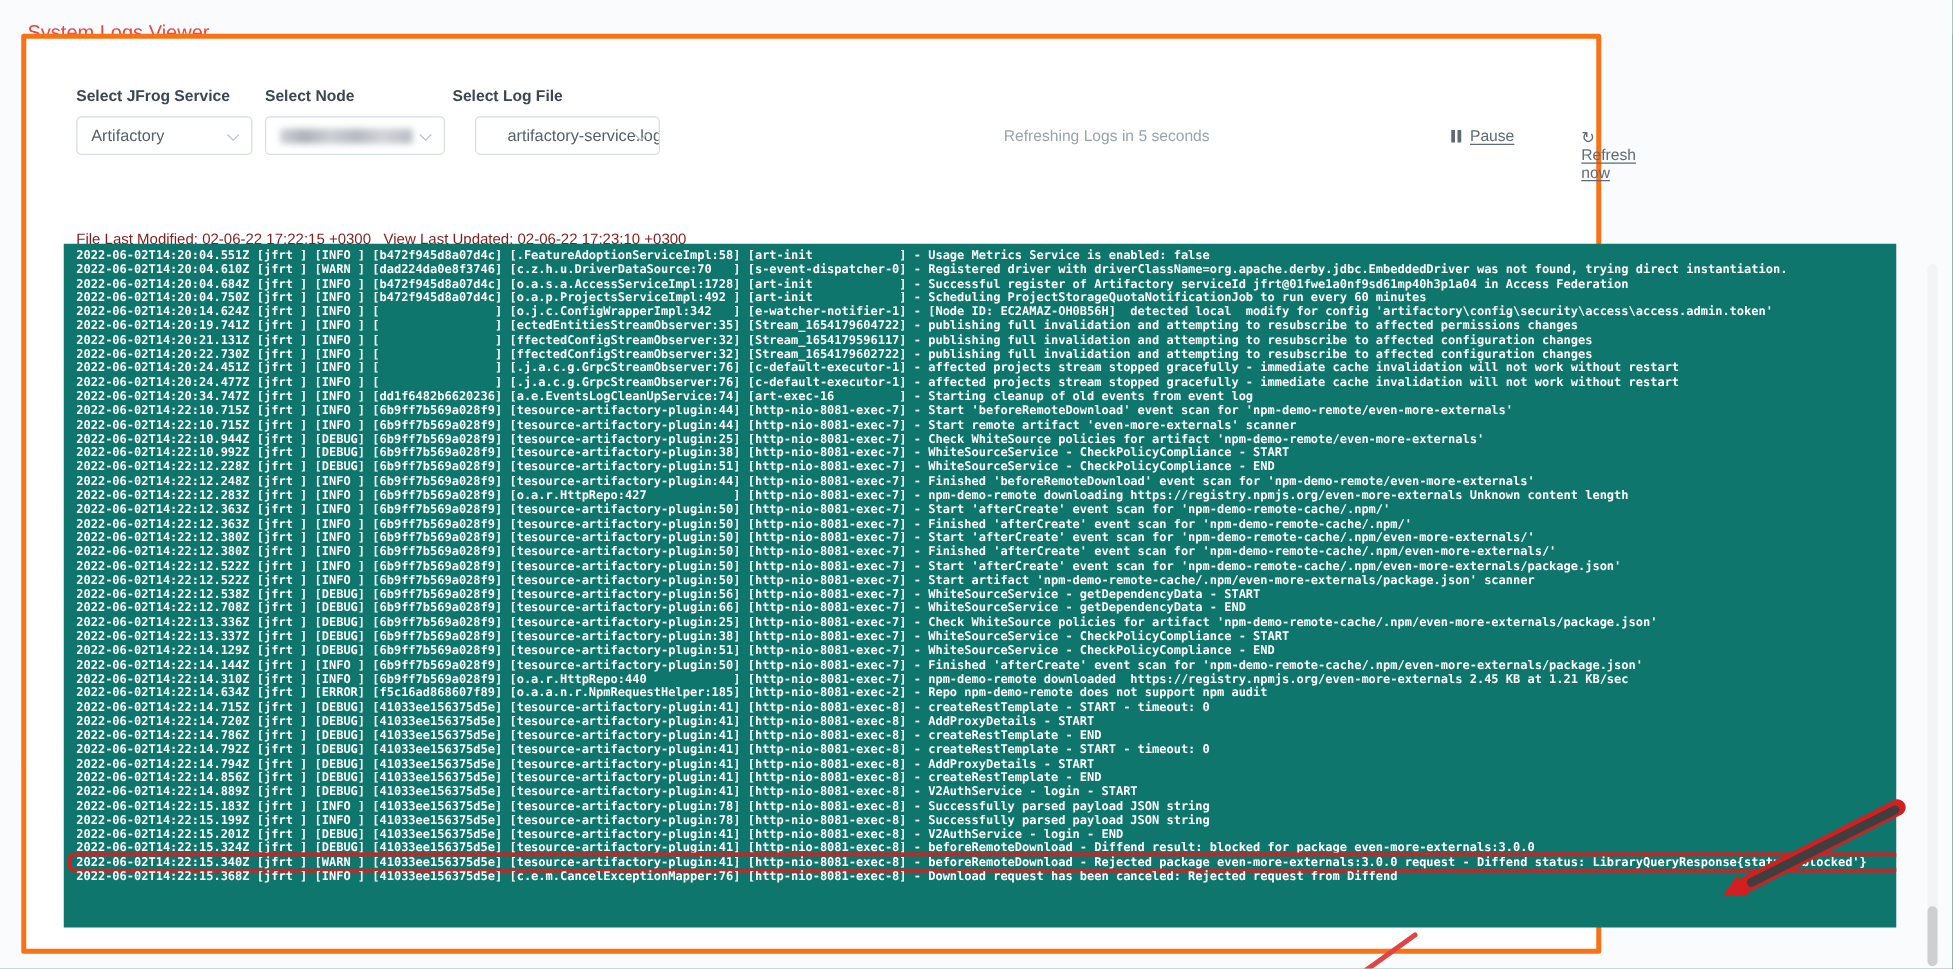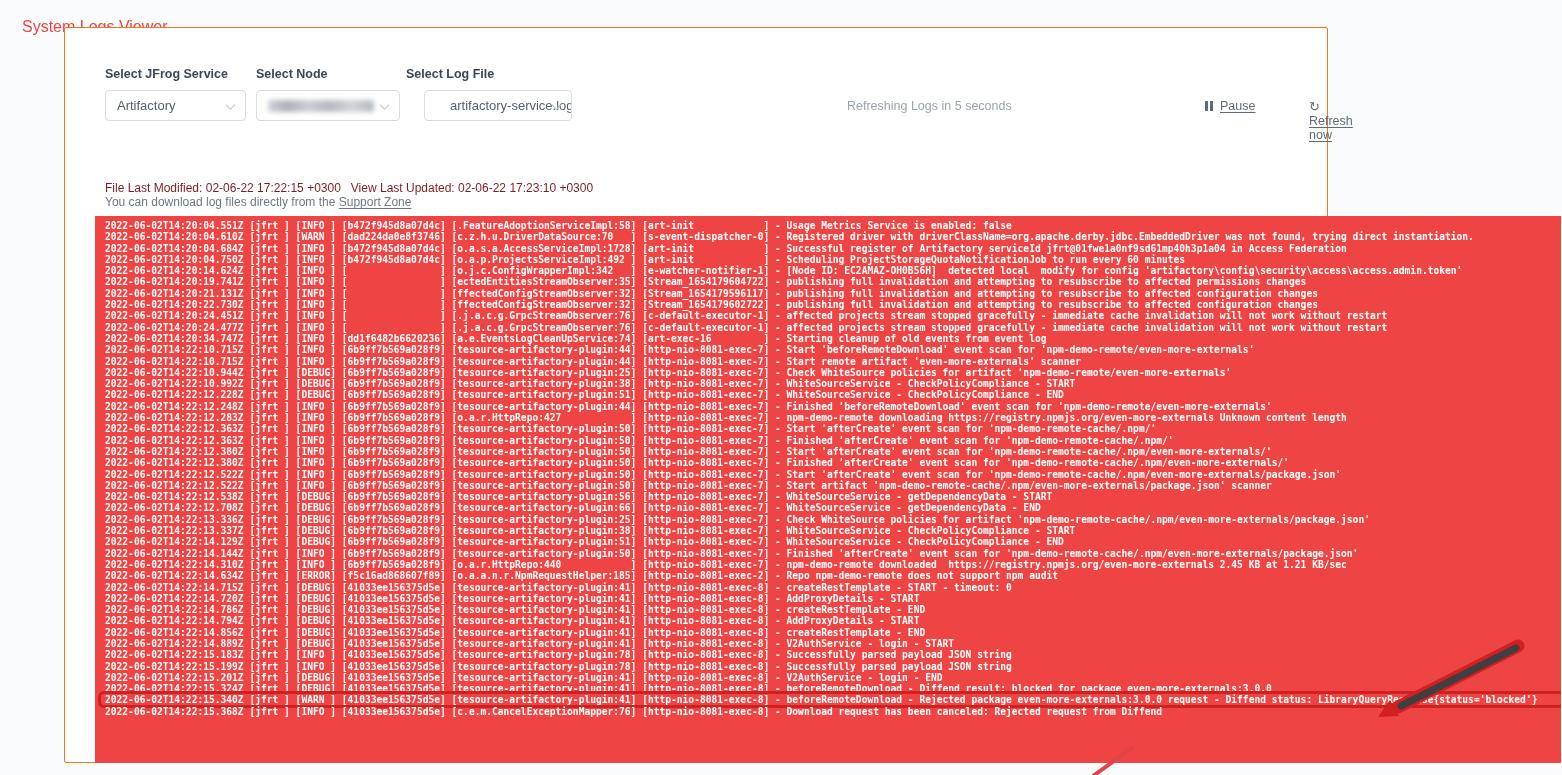--- a/index.html
+++ b/index.html
@@ -7,21 +7,21 @@
   body {
     width:1562px; height:775px; position:relative; overflow:hidden;
     background:#fafbfc;
     font-family:"Liberation Sans", sans-serif;
   }
   .topbar { position:absolute; left:0; top:0; right:0; height:27px; background:#fafbfc; }
   .page-title { position:absolute; left:22px; top:18px; font-size:16px; color:#ef4444; }
 
   .card {
     position:absolute; left:17px; top:27px; width:1264px; height:736px;
-    background:#ffffff; border:1px solid #f97316; border-radius:2px;margin-left:47px;
+    background:#ffffff; border:4px solid #f97316; border-radius:2px;
   }
 
   .filter-label { position:absolute; font-size:12.5px; font-weight:700; color:#3b4754; top:39px; }
   .lbl-service { left:40px; } .lbl-node { left:191px; } .lbl-file { left:341px; }
 
   .dropdown {
     position:absolute; top:62px; height:31px; background:#fff;
     border:1px solid #d5dde6; border-radius:4px; cursor:pointer;
     font-size:13px; color:#55606c; line-height:29px; padding:0 26px 0 11px;
     white-space:nowrap; overflow:hidden;
@@ -49,22 +49,22 @@
   .refresh-link { left:1244px; }
   .pause-bars { display:inline-block; vertical-align:-1px; margin-right:5px; text-decoration:none; }
   .pause-bars i { display:inline-block; width:3px; height:10px; background:#5f6b76; margin-right:2px; }
   .refresh-glyph { display:inline-block; margin-right:4px; font-size:13px; text-decoration:none; }
 
   .file-info { position:absolute; left:40px; top:153px; font-size:12px; color:#7f1d1d; white-space:pre; }
   .download-hint { position:absolute; left:40px; top:167px; font-size:12px; color:#6d7884; }
   .support-zone { color:#6d7884; text-decoration:underline; text-underline-offset:2px; cursor:pointer; }
 
   .log-panel {
-    position:absolute; left:30px; top:188px; width:1466px; height:547px;
-    background:#ef4444; padding:4px 0 0 10px; overflow:hidden;
+    position:absolute; left:30px; top:164px; width:1466px; height:547px;
+    background:#0f766e; padding:4px 0 0 10px; overflow:hidden;
   }
   .log-line {
     position:relative;
     font-family:"DejaVu Sans Mono","Liberation Mono",monospace;
     font-weight:700; font-size:9.6px; line-height:11.3px;
     color:#ffffff; white-space:pre;
   }
   .log-line.highlighted::before {
     content:""; position:absolute; left:-7px; right:-4px; top:-3px; bottom:-2px;
     border:3px solid #d21f1f; border-radius:6px; pointer-events:none;
@@ -148,20 +148,21 @@
         <div class="log-line">2022-06-02T14:22:12.708Z [jfrt ] [DEBUG] [6b9ff7b569a028f9] [tesource-artifactory-plugin:66] [http-nio-8081-exec-7] - WhiteSourceService - getDependencyData - END</div>
         <div class="log-line">2022-06-02T14:22:13.336Z [jfrt ] [DEBUG] [6b9ff7b569a028f9] [tesource-artifactory-plugin:25] [http-nio-8081-exec-7] - Check WhiteSource policies for artifact 'npm-demo-remote-cache/.npm/even-more-externals/package.json'</div>
         <div class="log-line">2022-06-02T14:22:13.337Z [jfrt ] [DEBUG] [6b9ff7b569a028f9] [tesource-artifactory-plugin:38] [http-nio-8081-exec-7] - WhiteSourceService - CheckPolicyCompliance - START</div>
         <div class="log-line">2022-06-02T14:22:14.129Z [jfrt ] [DEBUG] [6b9ff7b569a028f9] [tesource-artifactory-plugin:51] [http-nio-8081-exec-7] - WhiteSourceService - CheckPolicyCompliance - END</div>
         <div class="log-line">2022-06-02T14:22:14.144Z [jfrt ] [INFO ] [6b9ff7b569a028f9] [tesource-artifactory-plugin:50] [http-nio-8081-exec-7] - Finished 'afterCreate' event scan for 'npm-demo-remote-cache/.npm/even-more-externals/package.json'</div>
         <div class="log-line">2022-06-02T14:22:14.310Z [jfrt ] [INFO ] [6b9ff7b569a028f9] [o.a.r.HttpRepo:440            ] [http-nio-8081-exec-7] - npm-demo-remote downloaded  https://registry.npmjs.org/even-more-externals 2.45 KB at 1.21 KB/sec</div>
         <div class="log-line">2022-06-02T14:22:14.634Z [jfrt ] [ERROR] [f5c16ad868607f89] [o.a.a.n.r.NpmRequestHelper:185] [http-nio-8081-exec-2] - Repo npm-demo-remote does not support npm audit</div>
         <div class="log-line">2022-06-02T14:22:14.715Z [jfrt ] [DEBUG] [41033ee156375d5e] [tesource-artifactory-plugin:41] [http-nio-8081-exec-8] - createRestTemplate - START - timeout: 0</div>
         <div class="log-line">2022-06-02T14:22:14.720Z [jfrt ] [DEBUG] [41033ee156375d5e] [tesource-artifactory-plugin:41] [http-nio-8081-exec-8] - AddProxyDetails - START</div>
         <div class="log-line">2022-06-02T14:22:14.786Z [jfrt ] [DEBUG] [41033ee156375d5e] [tesource-artifactory-plugin:41] [http-nio-8081-exec-8] - createRestTemplate - END</div>
+        <div class="log-line">2022-06-02T14:22:14.792Z [jfrt ] [DEBUG] [41033ee156375d5e] [tesource-artifactory-plugin:41] [http-nio-8081-exec-8] - createRestTemplate - START - timeout: 0</div>
         <div class="log-line">2022-06-02T14:22:14.794Z [jfrt ] [DEBUG] [41033ee156375d5e] [tesource-artifactory-plugin:41] [http-nio-8081-exec-8] - AddProxyDetails - START</div>
         <div class="log-line">2022-06-02T14:22:14.856Z [jfrt ] [DEBUG] [41033ee156375d5e] [tesource-artifactory-plugin:41] [http-nio-8081-exec-8] - createRestTemplate - END</div>
         <div class="log-line">2022-06-02T14:22:14.889Z [jfrt ] [DEBUG] [41033ee156375d5e] [tesource-artifactory-plugin:41] [http-nio-8081-exec-8] - V2AuthService - login - START</div>
         <div class="log-line">2022-06-02T14:22:15.183Z [jfrt ] [INFO ] [41033ee156375d5e] [tesource-artifactory-plugin:78] [http-nio-8081-exec-8] - Successfully parsed payload JSON string</div>
         <div class="log-line">2022-06-02T14:22:15.199Z [jfrt ] [INFO ] [41033ee156375d5e] [tesource-artifactory-plugin:78] [http-nio-8081-exec-8] - Successfully parsed payload JSON string</div>
         <div class="log-line">2022-06-02T14:22:15.201Z [jfrt ] [DEBUG] [41033ee156375d5e] [tesource-artifactory-plugin:41] [http-nio-8081-exec-8] - V2AuthService - login - END</div>
         <div class="log-line">2022-06-02T14:22:15.324Z [jfrt ] [DEBUG] [41033ee156375d5e] [tesource-artifactory-plugin:41] [http-nio-8081-exec-8] - beforeRemoteDownload - Diffend result: blocked for package even-more-externals:3.0.0</div>
         <div class="log-line highlighted">2022-06-02T14:22:15.340Z [jfrt ] [WARN ] [41033ee156375d5e] [tesource-artifactory-plugin:41] [http-nio-8081-exec-8] - beforeRemoteDownload - Rejected package even-more-externals:3.0.0 request - Diffend status: LibraryQueryResponse{status='blocked'}</div>
         <div class="log-line">2022-06-02T14:22:15.368Z [jfrt ] [INFO ] [41033ee156375d5e] [c.e.m.CancelExceptionMapper:76] [http-nio-8081-exec-8] - Download request has been canceled: Rejected request from Diffend</div>
       </div>

